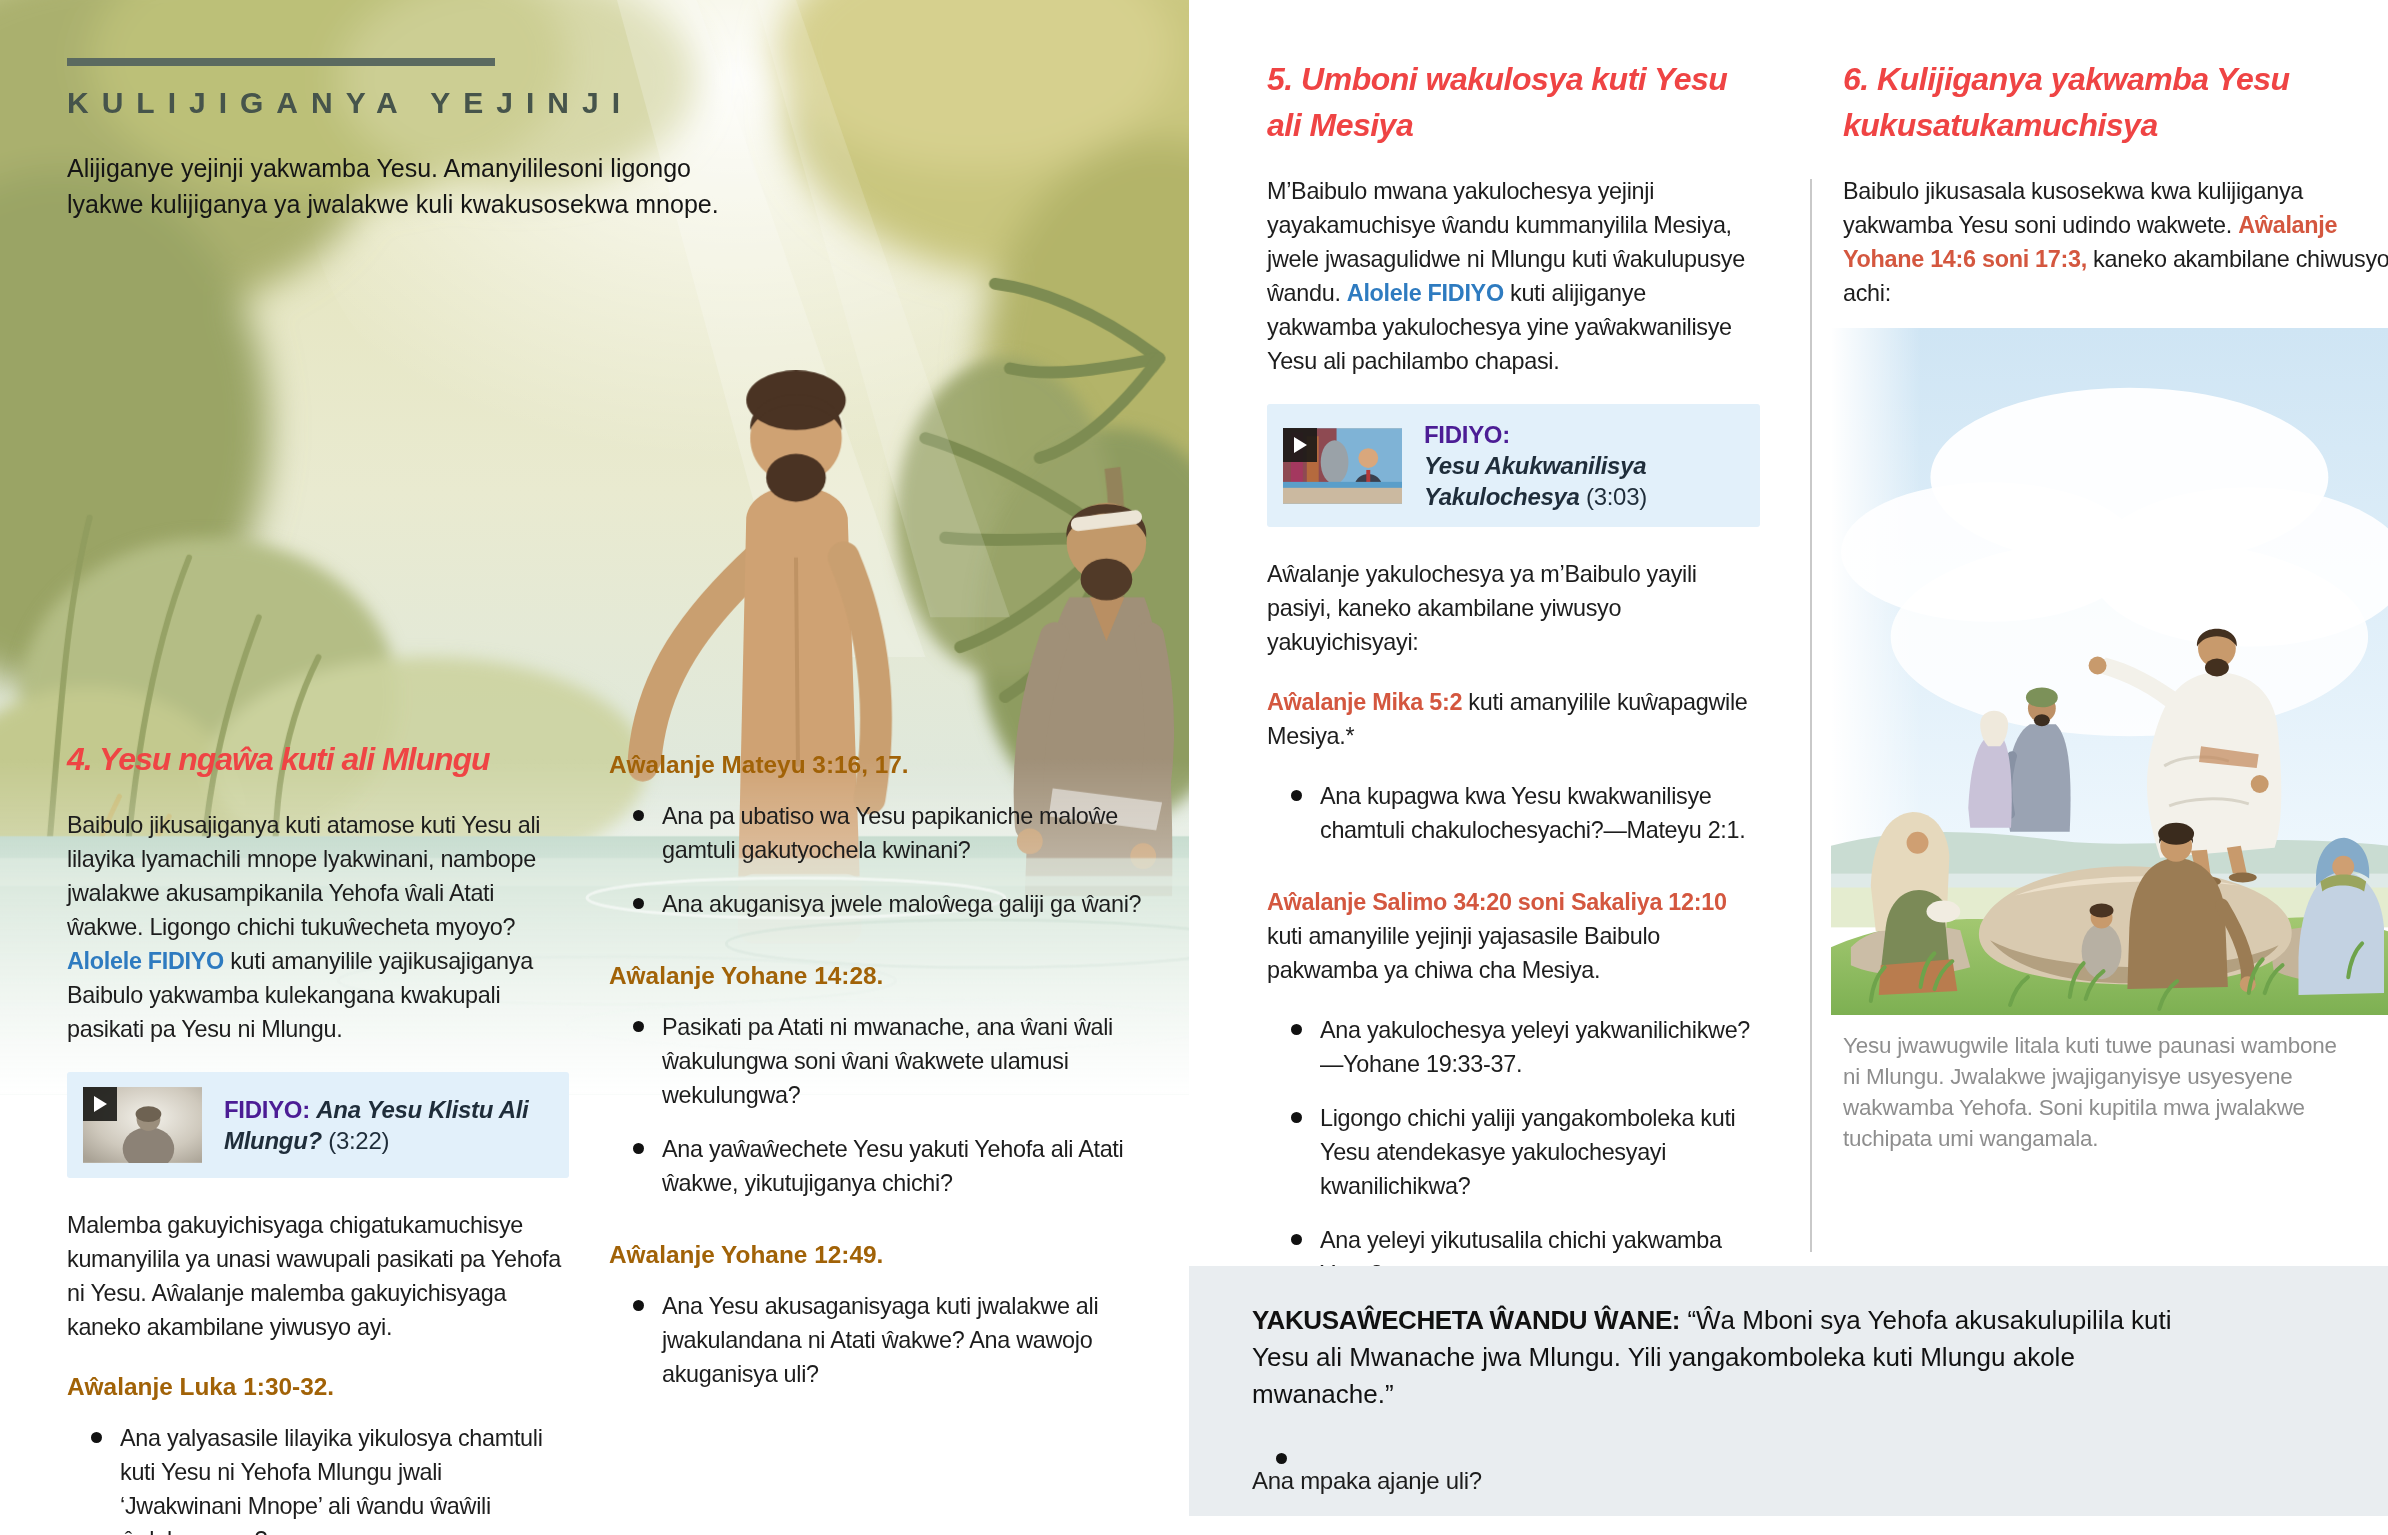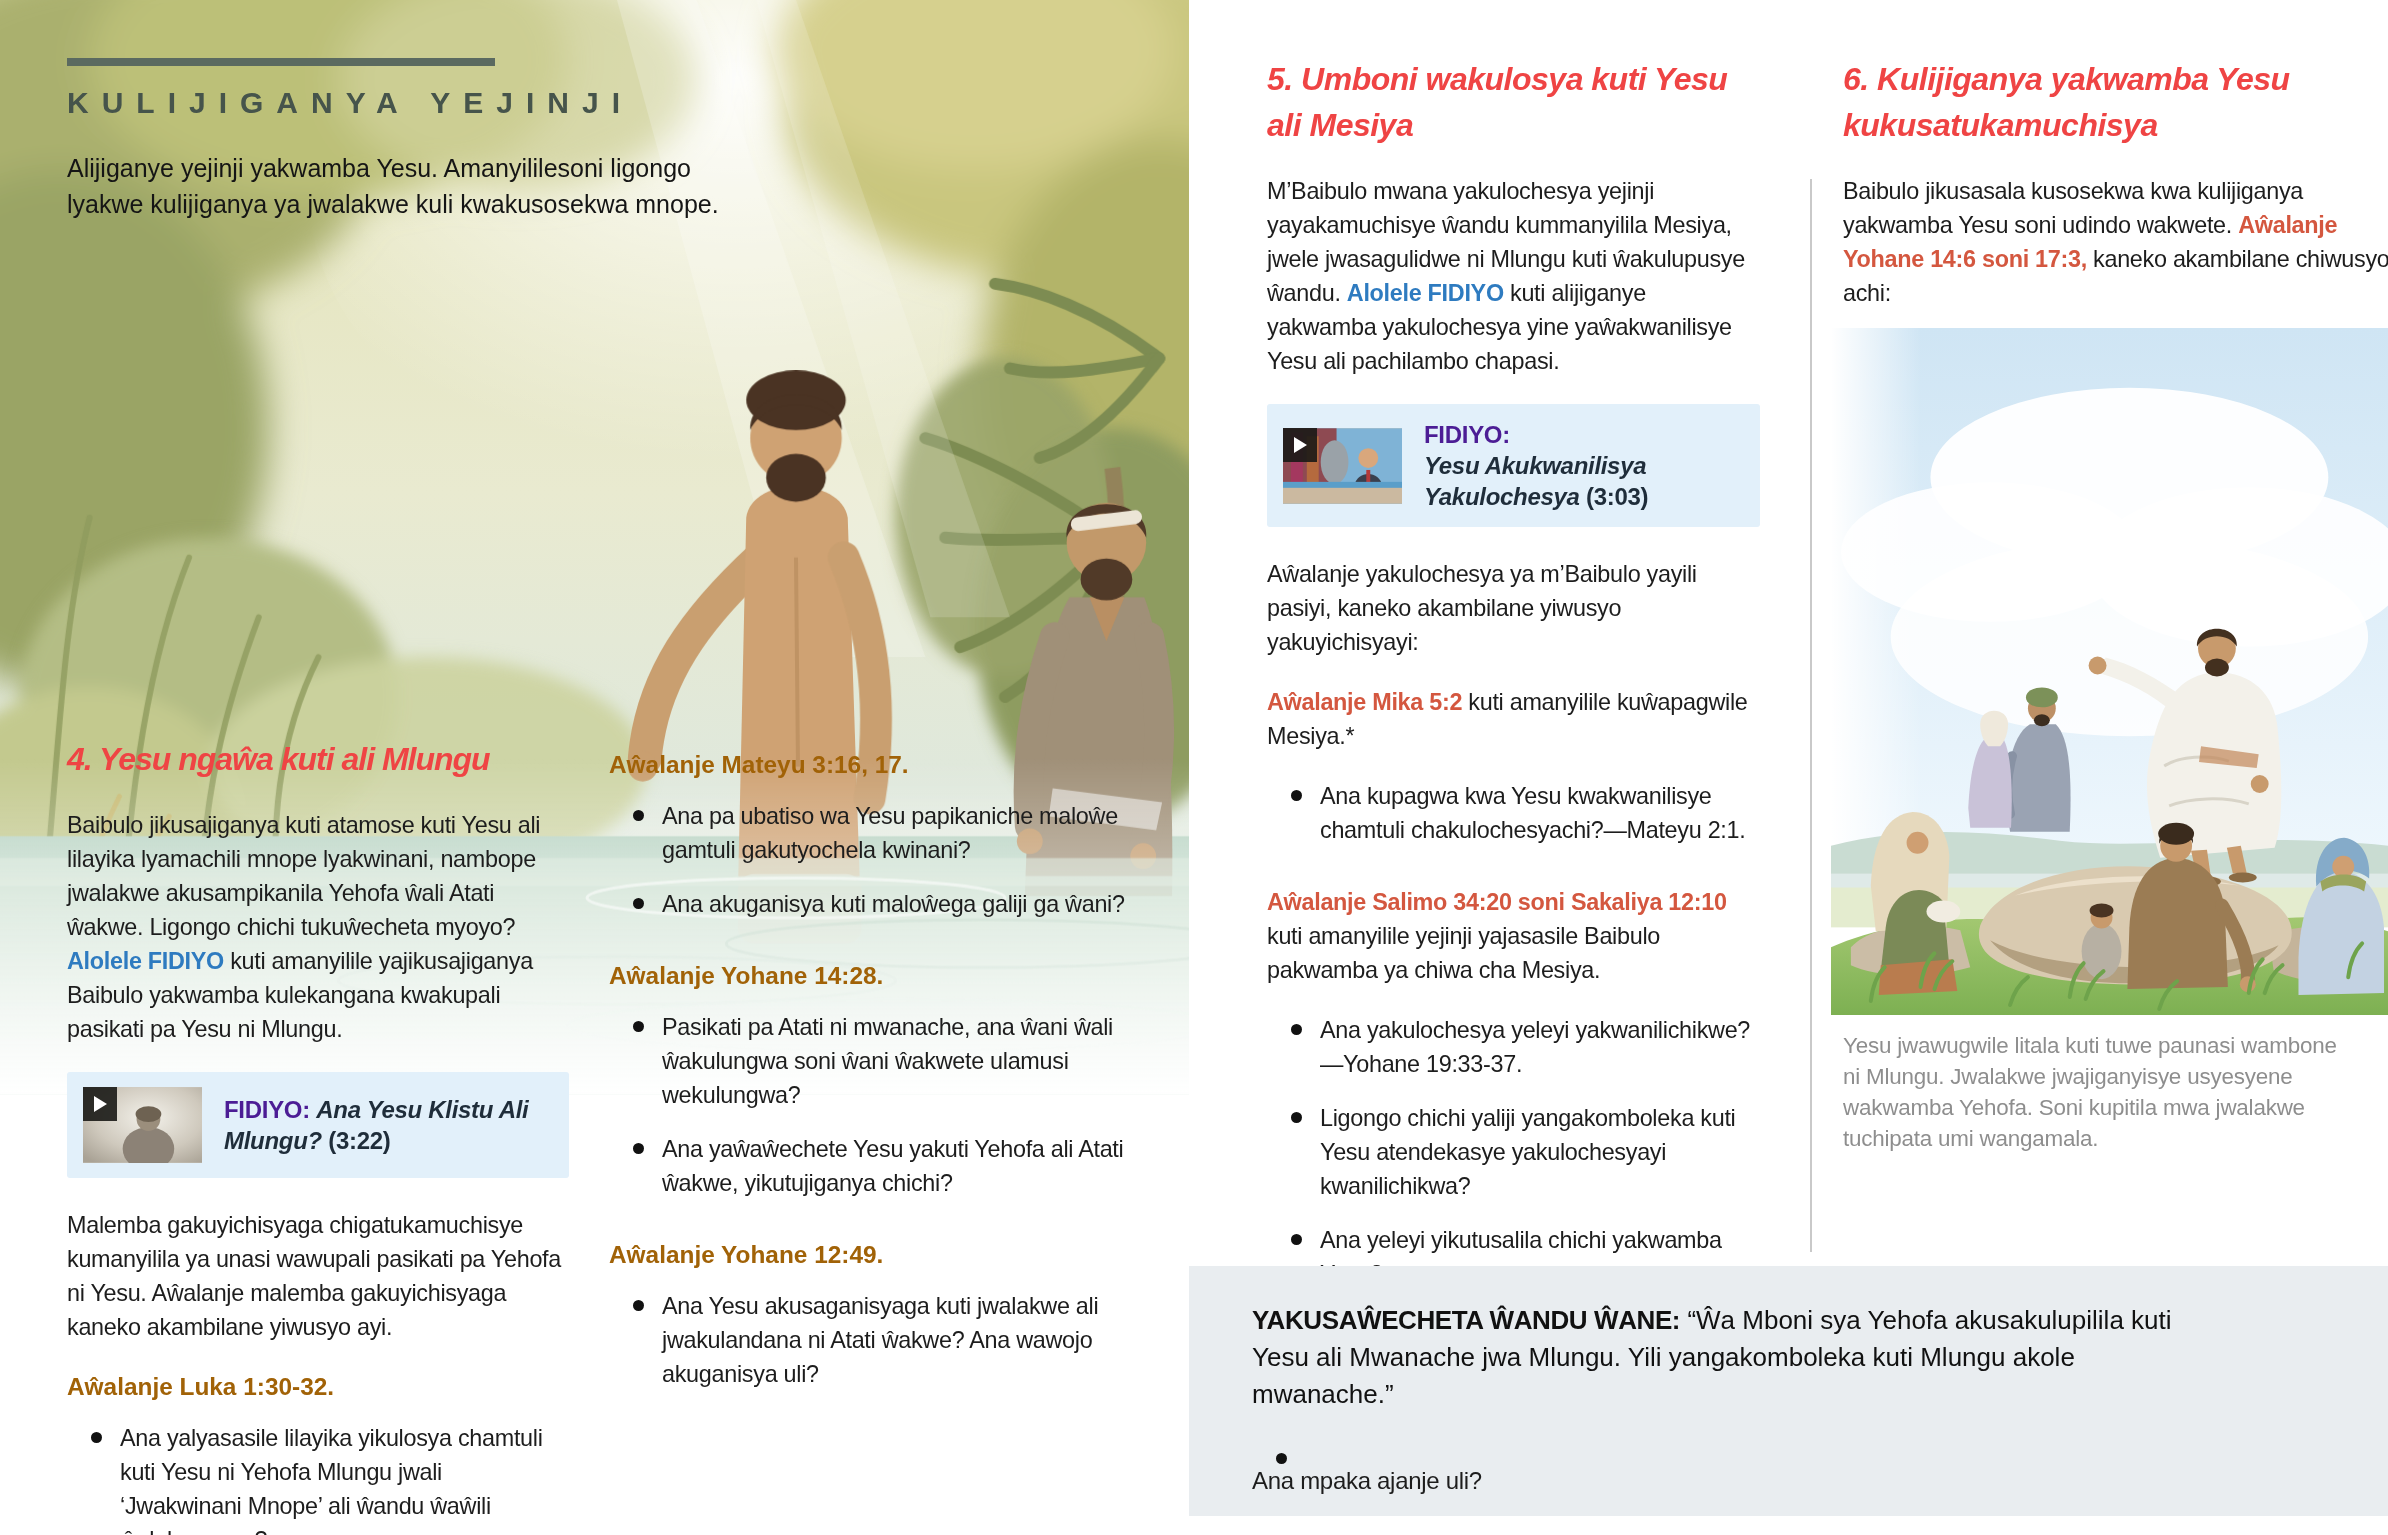--- a/index.html
+++ b/index.html
@@ -27,21 +27,21 @@
   
   .video-box{background:#e2f0fa;border-radius:3px;display:flex;align-items:center;
              padding:15px 16px;margin:0 0 30px 0;cursor:pointer;}
   .thumb{flex:none;width:119px;height:76px;position:relative;overflow:hidden;background:#cfcbc2;}
   .play{position:absolute;left:0;top:0;width:34px;height:34px;background:rgba(25,25,22,0.9);
         display:flex;align-items:center;justify-content:center;}
   .play svg{display:block;}
   .vtext{margin-left:22px;font-size:24px;line-height:31px;letter-spacing:-0.3px;}
   .vlabel{color:#4c1d95;font-weight:bold;}
   .vtitle{font-style:italic;font-weight:bold;color:#1f2d3a;}
-  .vdur{font-weight:bold;color:#1f2d3a;}
+  .vdur{font-weight:normal;color:#1f2d3a;}
   
   .page-right{position:absolute;left:1189px;top:0;width:1199px;height:1535px;background:#fff;}
   .col5{position:absolute;left:78px;top:56px;width:493px;}
   .col6{position:absolute;left:654px;top:56px;width:547px;}
   .divider{position:absolute;left:621px;top:179px;width:2px;height:1073px;background:#c9c9c9;}
   .footnote{margin-top:34px;}
   .fn-rule{width:169px;border-top:2px solid #8a8a8a;margin-bottom:14px;}
   .fn-text{font-size:20px;line-height:27px;letter-spacing:-0.2px;color:#1d1d1d;}
   .art6{position:absolute;left:642px;top:328px;width:557px;height:687px;}
   .caption{position:absolute;left:654px;top:1030px;width:502px;font-size:22.4px;line-height:31px;
@@ -217,21 +217,21 @@
     </div>
 
     <div class="sec4b">
       <div class="refline">Aŵalanje Mateyu 3:16, 17.</div>
       <div class="bullet">
           <span class="dot"></span>
           <span class="bt">Ana pa ubatiso wa Yesu papikaniche maloŵe gamtuli gakutyochela kwinani?</span>
         </div>
       <div class="bullet">
           <span class="dot"></span>
-          <span class="bt">Ana akuganisya kuti maloŵega galiji ga ŵani?</span>
+          <span class="bt">Ana akuganisya jwele maloŵega galiji ga ŵani?</span>
         </div>
       <div class="refline group-gap">Aŵalanje Yohane 14:28.</div>
       <div class="bullet">
           <span class="dot"></span>
           <span class="bt">Pasikati pa Atati ni mwanache, ana ŵani ŵali ŵakulungwa soni ŵani ŵakwete ulamusi wekulungwa?</span>
         </div>
       <div class="bullet">
           <span class="dot"></span>
           <span class="bt">Ana yaŵaŵechete Yesu yakuti Yehofa ali Atati ŵakwe, yikutujiganya chichi?</span>
         </div>

